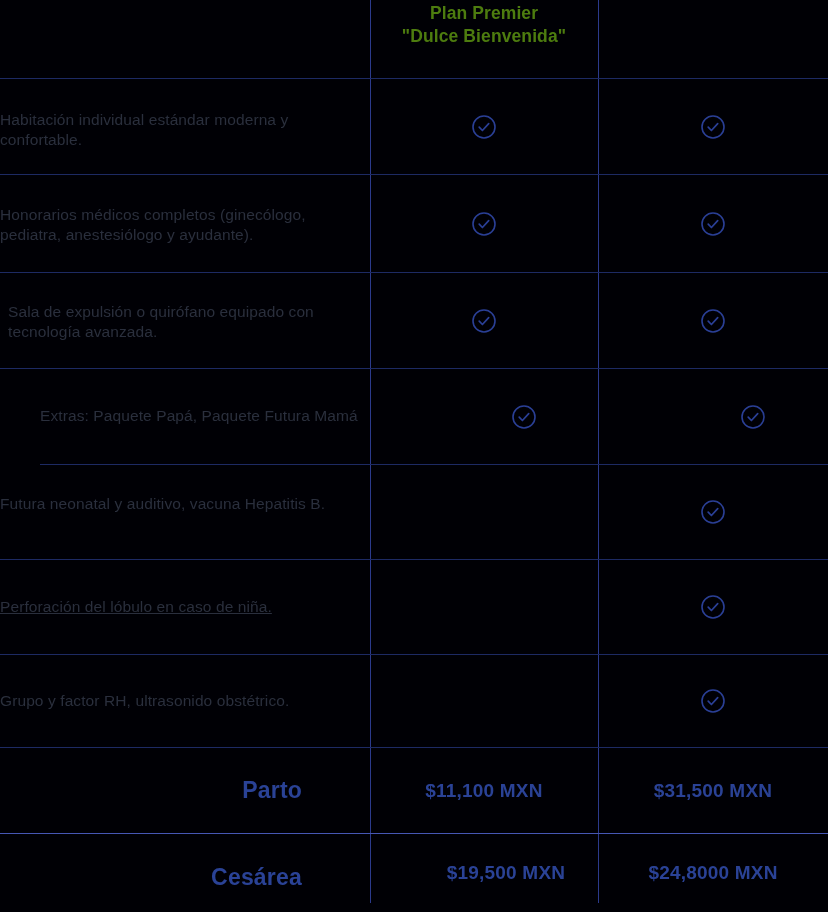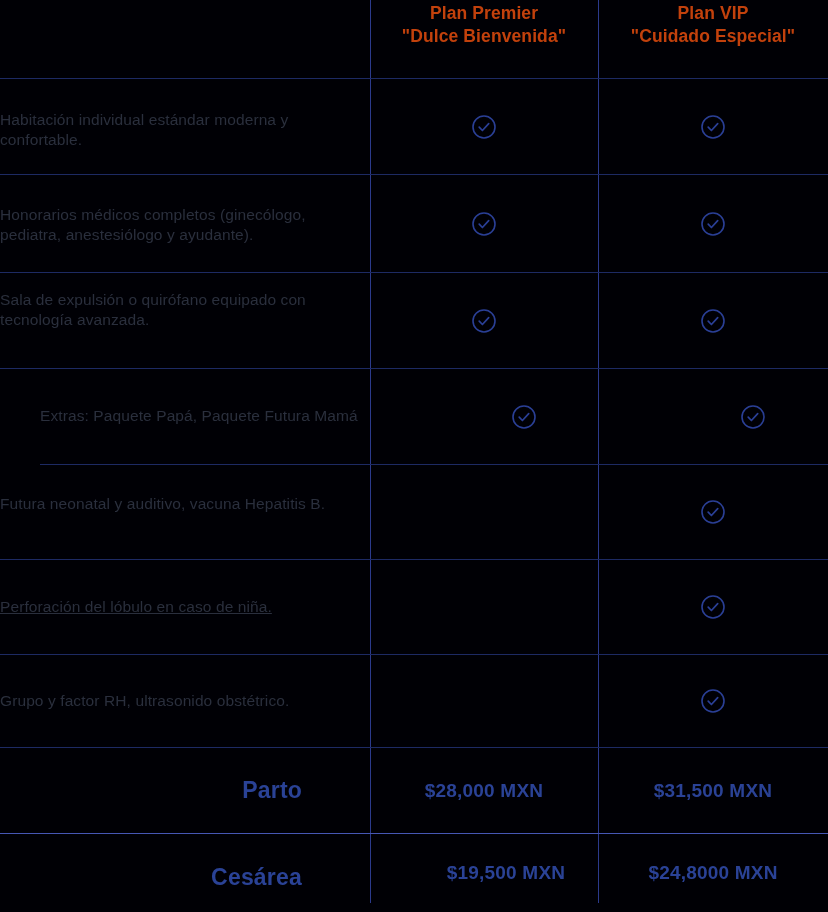--- a/index.html
+++ b/index.html
@@ -63,21 +63,21 @@
   }
   .cell-mark.c-premier { left: 370px; width: 228px; }
   .cell-mark.c-vip     { left: 598px; width: 230px; }
 
   
   .header-row { top: 0; height: 79px; }
   .plan-head {
     position: absolute;
     top: 0;
     text-align: center;
-    color: #c2410c;
+    color: #4d7c0f;
     font-size: 17.5px;
     font-weight: 700;
     line-height: 1.33;
     letter-spacing: .1px;
     padding-top: 2px;
   }
   .plan-head.c-premier { left: 370px; width: 228px; }
   .plan-head.c-vip     { left: 598px; width: 230px; }
   .plan-head .l2 { display: block; }
 
@@ -125,24 +125,20 @@
 <div class="pricing-table">
 
   <div class="vrule vrule-1"></div>
   <div class="vrule vrule-2"></div>
 
   <div class="row header-row">
     <div class="plan-head c-premier">
       <span>Plan Premier</span>
       <span class="l2">"Dulce Bienvenida"</span>
     </div>
-    <div class="plan-head c-vip">
-      <span>Plan VIP</span>
-      <span class="l2">"Cuidado Especial"</span>
-    </div>
   </div>
 
   <div class="row" style="top:175px;height:98px;">
     <div class="cell-feature" style="top:30px;">Honorarios médicos completos (ginecólogo, pediatra, anestesiólogo y ayudante).</div>
     <div class="cell-mark c-premier" style="top:0;height:97px;">
       <svg class="check-icon" viewBox="0 0 26 26">
         <circle cx="13" cy="13" r="11"></circle>
           <path d="M8.2 13.2 l3.2 3.3 l6.3 -6.8"></path>
       </svg>
     </div>
@@ -164,21 +160,21 @@
     </div>
     <div class="cell-mark c-vip" style="top:0;height:95px;">
       <svg class="check-icon" viewBox="0 0 26 26">
         <circle cx="13" cy="13" r="11"></circle>
           <path d="M8.2 13.2 l3.2 3.3 l6.3 -6.8"></path>
       </svg>
     </div>
   </div>
 
   <div class="row" style="top:273px;height:96px;">
-    <div class="cell-feature" style="top:17px;">Sala de expulsión o quirófano equipado con tecnología avanzada.</div>
+    <div class="cell-feature" style="top:29px;padding-left:8px;">Sala de expulsión o quirófano equipado con tecnología avanzada.</div>
     <div class="cell-mark c-premier" style="top:0;height:95px;">
       <svg class="check-icon" viewBox="0 0 26 26">
         <circle cx="13" cy="13" r="11"></circle>
           <path d="M8.2 13.2 l3.2 3.3 l6.3 -6.8"></path>
       </svg>
     </div>
     <div class="cell-mark c-vip" style="top:0;height:95px;">
       <svg class="check-icon" viewBox="0 0 26 26">
         <circle cx="13" cy="13" r="11"></circle>
           <path d="M8.2 13.2 l3.2 3.3 l6.3 -6.8"></path>
@@ -248,21 +244,21 @@
   </div>
 
   <div class="row strong-rule" style="top:748px;height:86px;">
     <div class="price-label" style="top:0;height:85px;">
       <div class="vcenter right">
         <span>Parto</span>
       </div>
     </div>
     <div class="price-value c-premier" style="top:0;height:85px;">
       <div class="vcenter center">
-        <span>$28,000 MXN</span>
+        <span>$11,100 MXN</span>
       </div>
     </div>
     <div class="price-value c-vip" style="top:0;height:85px;">
       <div class="vcenter center">
         <span>$31,500 MXN</span>
       </div>
     </div>
   </div>
 
   <div class="row no-rule" style="top:834px;height:78px;">

